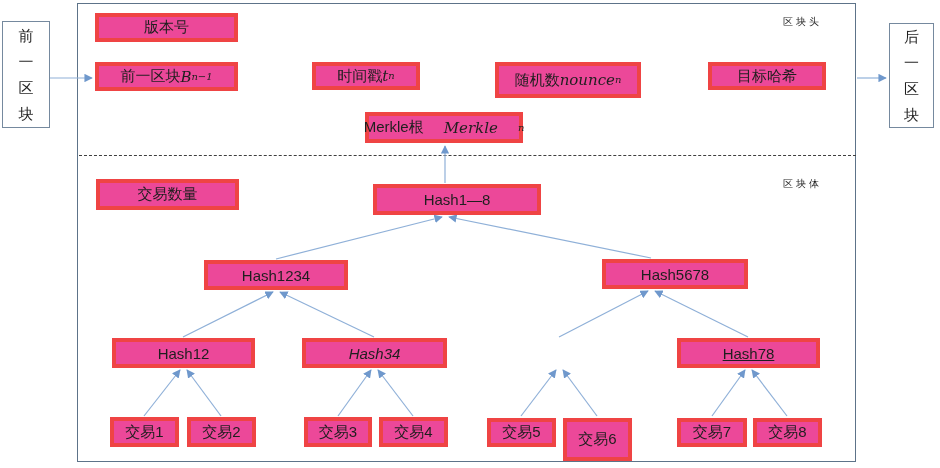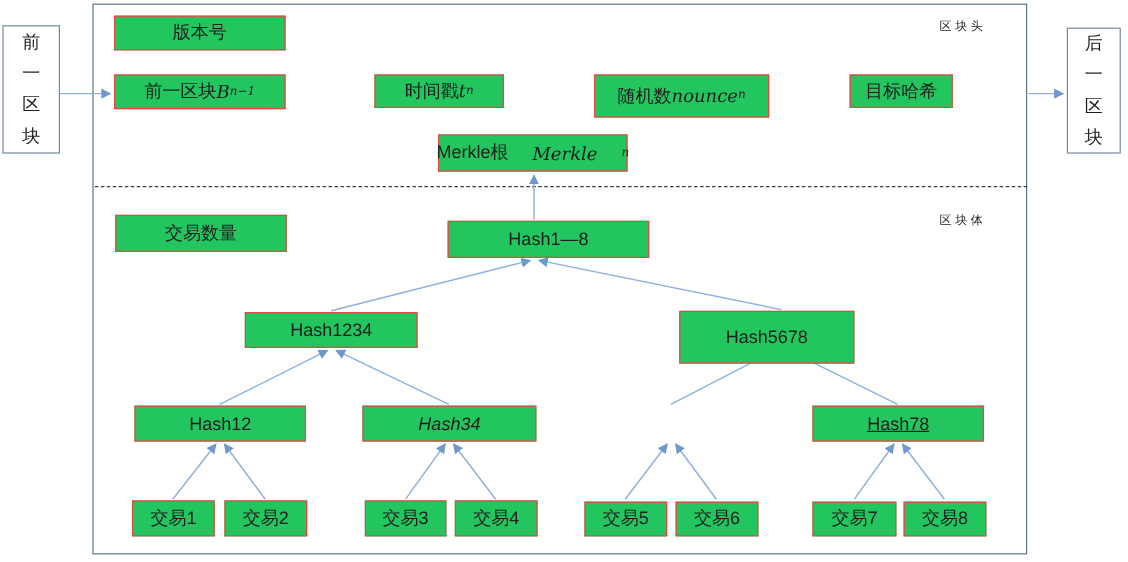--- a/index.html
+++ b/index.html
@@ -3,21 +3,21 @@
 <meta charset="utf-8">
 <style>
   html,body{margin:0;padding:0;background:#ffffff;}
   body{font-family:"Liberation Sans",sans-serif;}
   .canvas{position:relative;width:940px;height:468px;background:#ffffff;overflow:hidden;}
   .arrows{position:absolute;left:0;top:0;z-index:1;}
   .outer{position:absolute;left:77px;top:3px;width:779px;height:459px;
          border:1.5px solid #5d7389;background:transparent;z-index:0;box-sizing:border-box;}
   .divider{position:absolute;left:79px;top:155px;width:777px;height:0;
            border-top:1.6px dashed #3f3f3f;z-index:0;}
-  .box{position:absolute;background:#22c55e;border:1px solid #ef4444;
+  .box{position:absolute;background:#ec4899;border:4px solid #ef4444;
        display:flex;align-items:center;justify-content:center;
        font-size:15px;color:#1f1f1f;z-index:2;box-sizing:border-box;white-space:nowrap;}
   .sidebox{position:absolute;background:#ffffff;border:1px solid #75899e;
            display:flex;align-items:center;justify-content:center;z-index:2;box-sizing:border-box;}
   .vtext{width:16px;word-break:break-all;line-height:26px;text-align:center;
          font-size:15px;color:#1f1f1f;}
   .lbl{position:absolute;font-size:10px;color:#1f1f1f;letter-spacing:3px;z-index:2;white-space:nowrap;}
   .m{font-family:"DejaVu Serif",serif;font-style:italic;}
   sub.m{font-size:10px;line-height:0;}
 </style>
@@ -81,42 +81,42 @@
       <span class="m">t</span>
       <sub class="m">n</sub>
   </div>
 
   <div class="box" style="left:495px;top:62px;width:146px;height:36px;">
     <span>随机数</span>
       <span class="m">nounce</span>
       <sub class="m">n</sub>
   </div>
 
-  <div class="box" style="left:708px;top:62px;width:86px;height:28px;">
+  <div class="box" style="left:708px;top:62px;width:118px;height:28px;">
     <span>目标哈希</span>
   </div>
 
   <div class="box" style="left:365px;top:112px;width:158px;height:31px;gap:20px;">
     <span>Merkle根</span>
       <span class="m">Merkle</span>
       <sub class="m">n</sub>
   </div>
 
   <div class="box" style="left:96px;top:179px;width:143px;height:31px;">
     <span>交易数量</span>
   </div>
 
   <div class="box" style="left:373px;top:184px;width:168px;height:31px;">
     <span>Hash1—8</span>
   </div>
 
   <div class="box" style="left:204px;top:260px;width:144px;height:30px;">
     <span>Hash1234</span>
   </div>
-  <div class="box" style="left:566px;top:259px;width:146px;height:44px;">
+  <div class="box" style="left:602px;top:259px;width:146px;height:30px;">
     <span>Hash5678</span>
   </div>
 
   <div class="box" style="left:112px;top:338px;width:143px;height:30px;justify-content:center;">
     <span>Hash12</span>
   </div>
   <div class="box" style="left:302px;top:338px;width:145px;height:30px;font-style:italic;">
     <span>Hash34</span>
   </div>
   <div class="box" style="left:677px;top:338px;width:143px;height:30px;text-decoration:underline;">
@@ -131,21 +131,21 @@
   </div>
   <div class="box" style="left:304px;top:417px;width:68px;height:30px;">
     <span>交易3</span>
   </div>
   <div class="box" style="left:379px;top:417px;width:69px;height:30px;">
     <span>交易4</span>
   </div>
   <div class="box" style="left:487px;top:418px;width:69px;height:29px;">
     <span>交易5</span>
   </div>
-  <div class="box" style="left:563px;top:418px;width:69px;height:29px;align-items:center;">
+  <div class="box" style="left:563px;top:418px;width:69px;height:43px;align-items:center;">
     <span>交易6</span>
   </div>
   <div class="box" style="left:677px;top:418px;width:70px;height:29px;">
     <span>交易7</span>
   </div>
   <div class="box" style="left:753px;top:418px;width:69px;height:29px;">
     <span>交易8</span>
   </div>
 
 </div>

